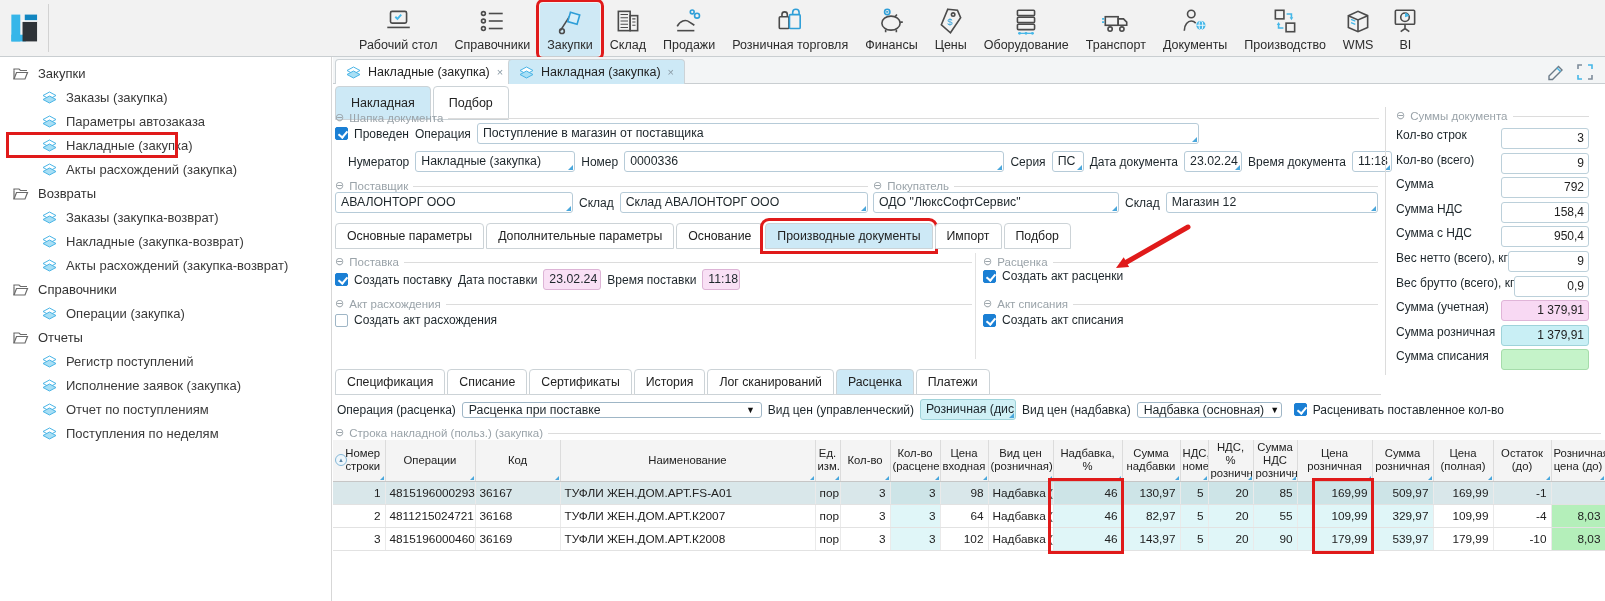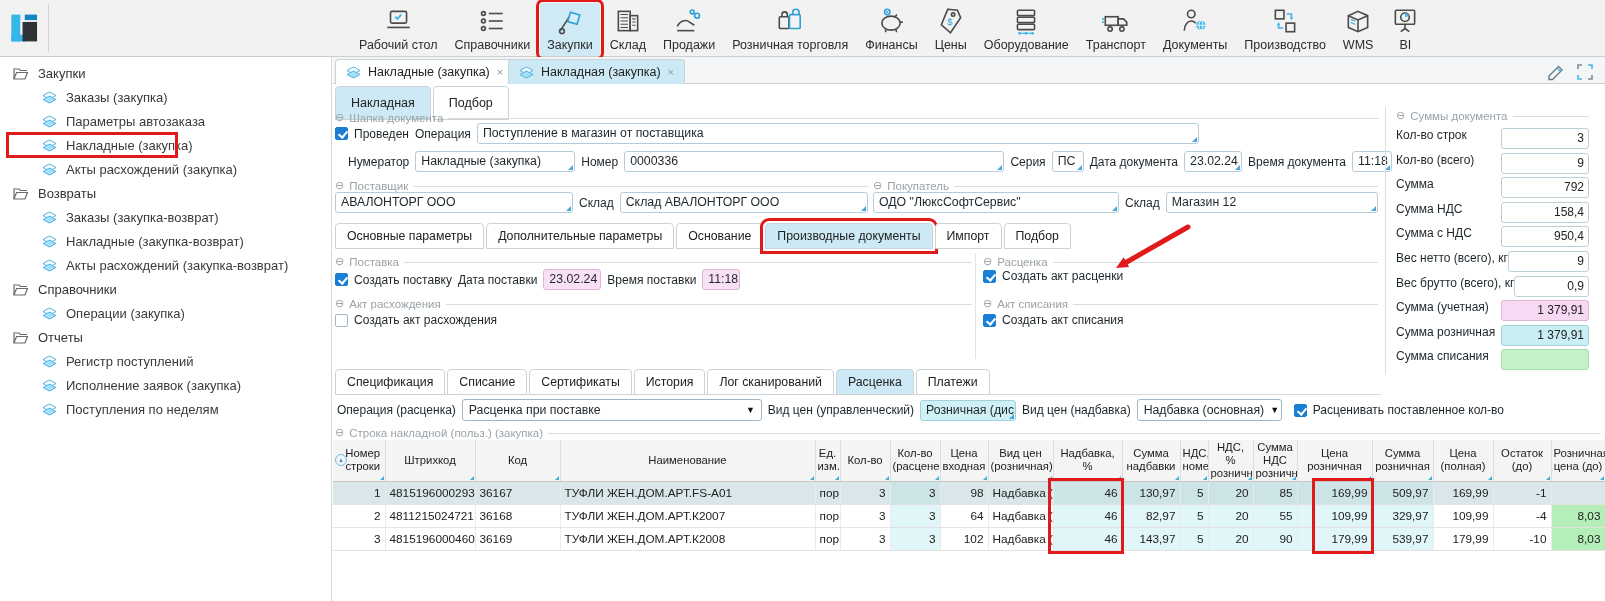--- a/index.html
+++ b/index.html
@@ -65,21 +65,21 @@
   .sumrow{display:flex;align-items:flex-start;height:21px;margin-bottom:3.6px}
   .sumrow .lb{flex:1;font-size:12px;color:#1d262b;white-space:nowrap}
   .sumfld{width:88px;height:21px;border:1px solid #bcd0da;border-radius:3px;background:#fff;font-size:12px;text-align:right;padding:0 4px;line-height:19px}
   .sumfld.pink{background:#f8d9f3;border-color:#e0b5d8}
   .sumfld.cyan{background:#c9eff5;border-color:#9fd3da}
   .sumfld.green{background:#c5f3c9;border-color:#a5dcaa}
 
   .dtabs{position:absolute;left:2px;top:312px;display:flex;gap:2px;width:1046px;border-bottom:1px solid #d8d8d8;padding-bottom:0}
   .dtabs .ptab{margin-bottom:-1px}
 
-  .sel{position:relative;background:#fff;border:1px solid #9fb6c6;border-radius:3px;height:22px;display:flex;align-items:center;justify-content:space-between;padding:0 6px;font-size:12.3px;cursor:pointer;white-space:nowrap}
+  .sel{position:relative;background:#fff;border:1px solid #9fb6c6;border-radius:3px;height:16px;display:flex;align-items:center;justify-content:space-between;padding:0 6px;font-size:12.3px;cursor:pointer;white-space:nowrap}
   .sel .dd{font-size:9px;color:#111;margin-left:6px}
 
   .grid-hd{position:absolute;left:2px;top:369px;width:1266px}
   .grid-wrap{position:absolute;left:0;top:383px;width:1272px}
   table{table-layout:fixed;width:1272px;border-collapse:collapse}
   th{position:relative;background:#f4f4f4;border-right:1px solid #dcdcdc;border-bottom:1px solid #c6c6c6;font-weight:normal;font-size:11.3px;color:#222;padding:1px 2px;height:40px;text-align:center;line-height:1.15;overflow:hidden}
   th::after{content:"";position:absolute;right:1px;bottom:1px;border-left:4px solid transparent;border-bottom:4px solid #4aa7dc}
   td{border-right:1px solid #eaeaea;border-bottom:1px solid #e2e2e2;font-size:11.8px;padding:1px 4px;height:23px;white-space:nowrap;overflow:hidden;background:#fff;cursor:default}
   td.ar{text-align:right}
   td.cy{background:#e0f6f8}
@@ -352,20 +352,27 @@
       <path d="M7.5 5L14 8.5 7.5 12 1 8.5z" fill="#a8dff5" stroke="#49b4e6"></path>
           </svg>
           <span>Регистр поступлений</span>
         </div>
         <div class="sb-row sb-leaf">
           <svg width="15" height="13" viewBox="0 0 15 13">
       <path d="M7.5 1L14 4.5 7.5 8 1 4.5z" fill="#fff" stroke="#49b4e6"></path>
       <path d="M7.5 5L14 8.5 7.5 12 1 8.5z" fill="#a8dff5" stroke="#49b4e6"></path>
           </svg>
           <span>Исполнение заявок (закупка)</span>
+        </div>
+        <div class="sb-row sb-leaf">
+          <svg width="15" height="13" viewBox="0 0 15 13">
+      <path d="M7.5 1L14 4.5 7.5 8 1 4.5z" fill="#fff" stroke="#49b4e6"></path>
+      <path d="M7.5 5L14 8.5 7.5 12 1 8.5z" fill="#a8dff5" stroke="#49b4e6"></path>
+          </svg>
+          <span>Отчет по поступлениям</span>
         </div>
         <div class="sb-row sb-leaf">
           <svg width="15" height="13" viewBox="0 0 15 13">
       <path d="M7.5 1L14 4.5 7.5 8 1 4.5z" fill="#fff" stroke="#49b4e6"></path>
       <path d="M7.5 5L14 8.5 7.5 12 1 8.5z" fill="#a8dff5" stroke="#49b4e6"></path>
           </svg>
           <span>Поступления по неделям</span>
         </div>
       </div>
     <div class="sb-annot"></div>
@@ -648,21 +655,21 @@
             <col style="width: 44px;">
             <col style="width: 75px;">
             <col style="width: 61px;">
             <col style="width: 60px;">
             <col style="width: 58px;">
             <col style="width: 54px;">
           </colgroup>
           <thead>
             <tr>
               <th><span class="sorticon">▲</span><span class="th0span">Номер строки</span></th>
-              <th>Штрихкод</th>
+              <th>Операции</th>
               <th>Код</th>
               <th>Наименование</th>
               <th>Ед. изм.</th>
               <th>Кол-во</th>
               <th>Кол-во (расценено)</th>
               <th>Цена входная</th>
               <th>Вид цен (розничная)</th>
               <th>Надбавка, %</th>
               <th>Сумма надбавки</th>
               <th>НДС, номер</th>

